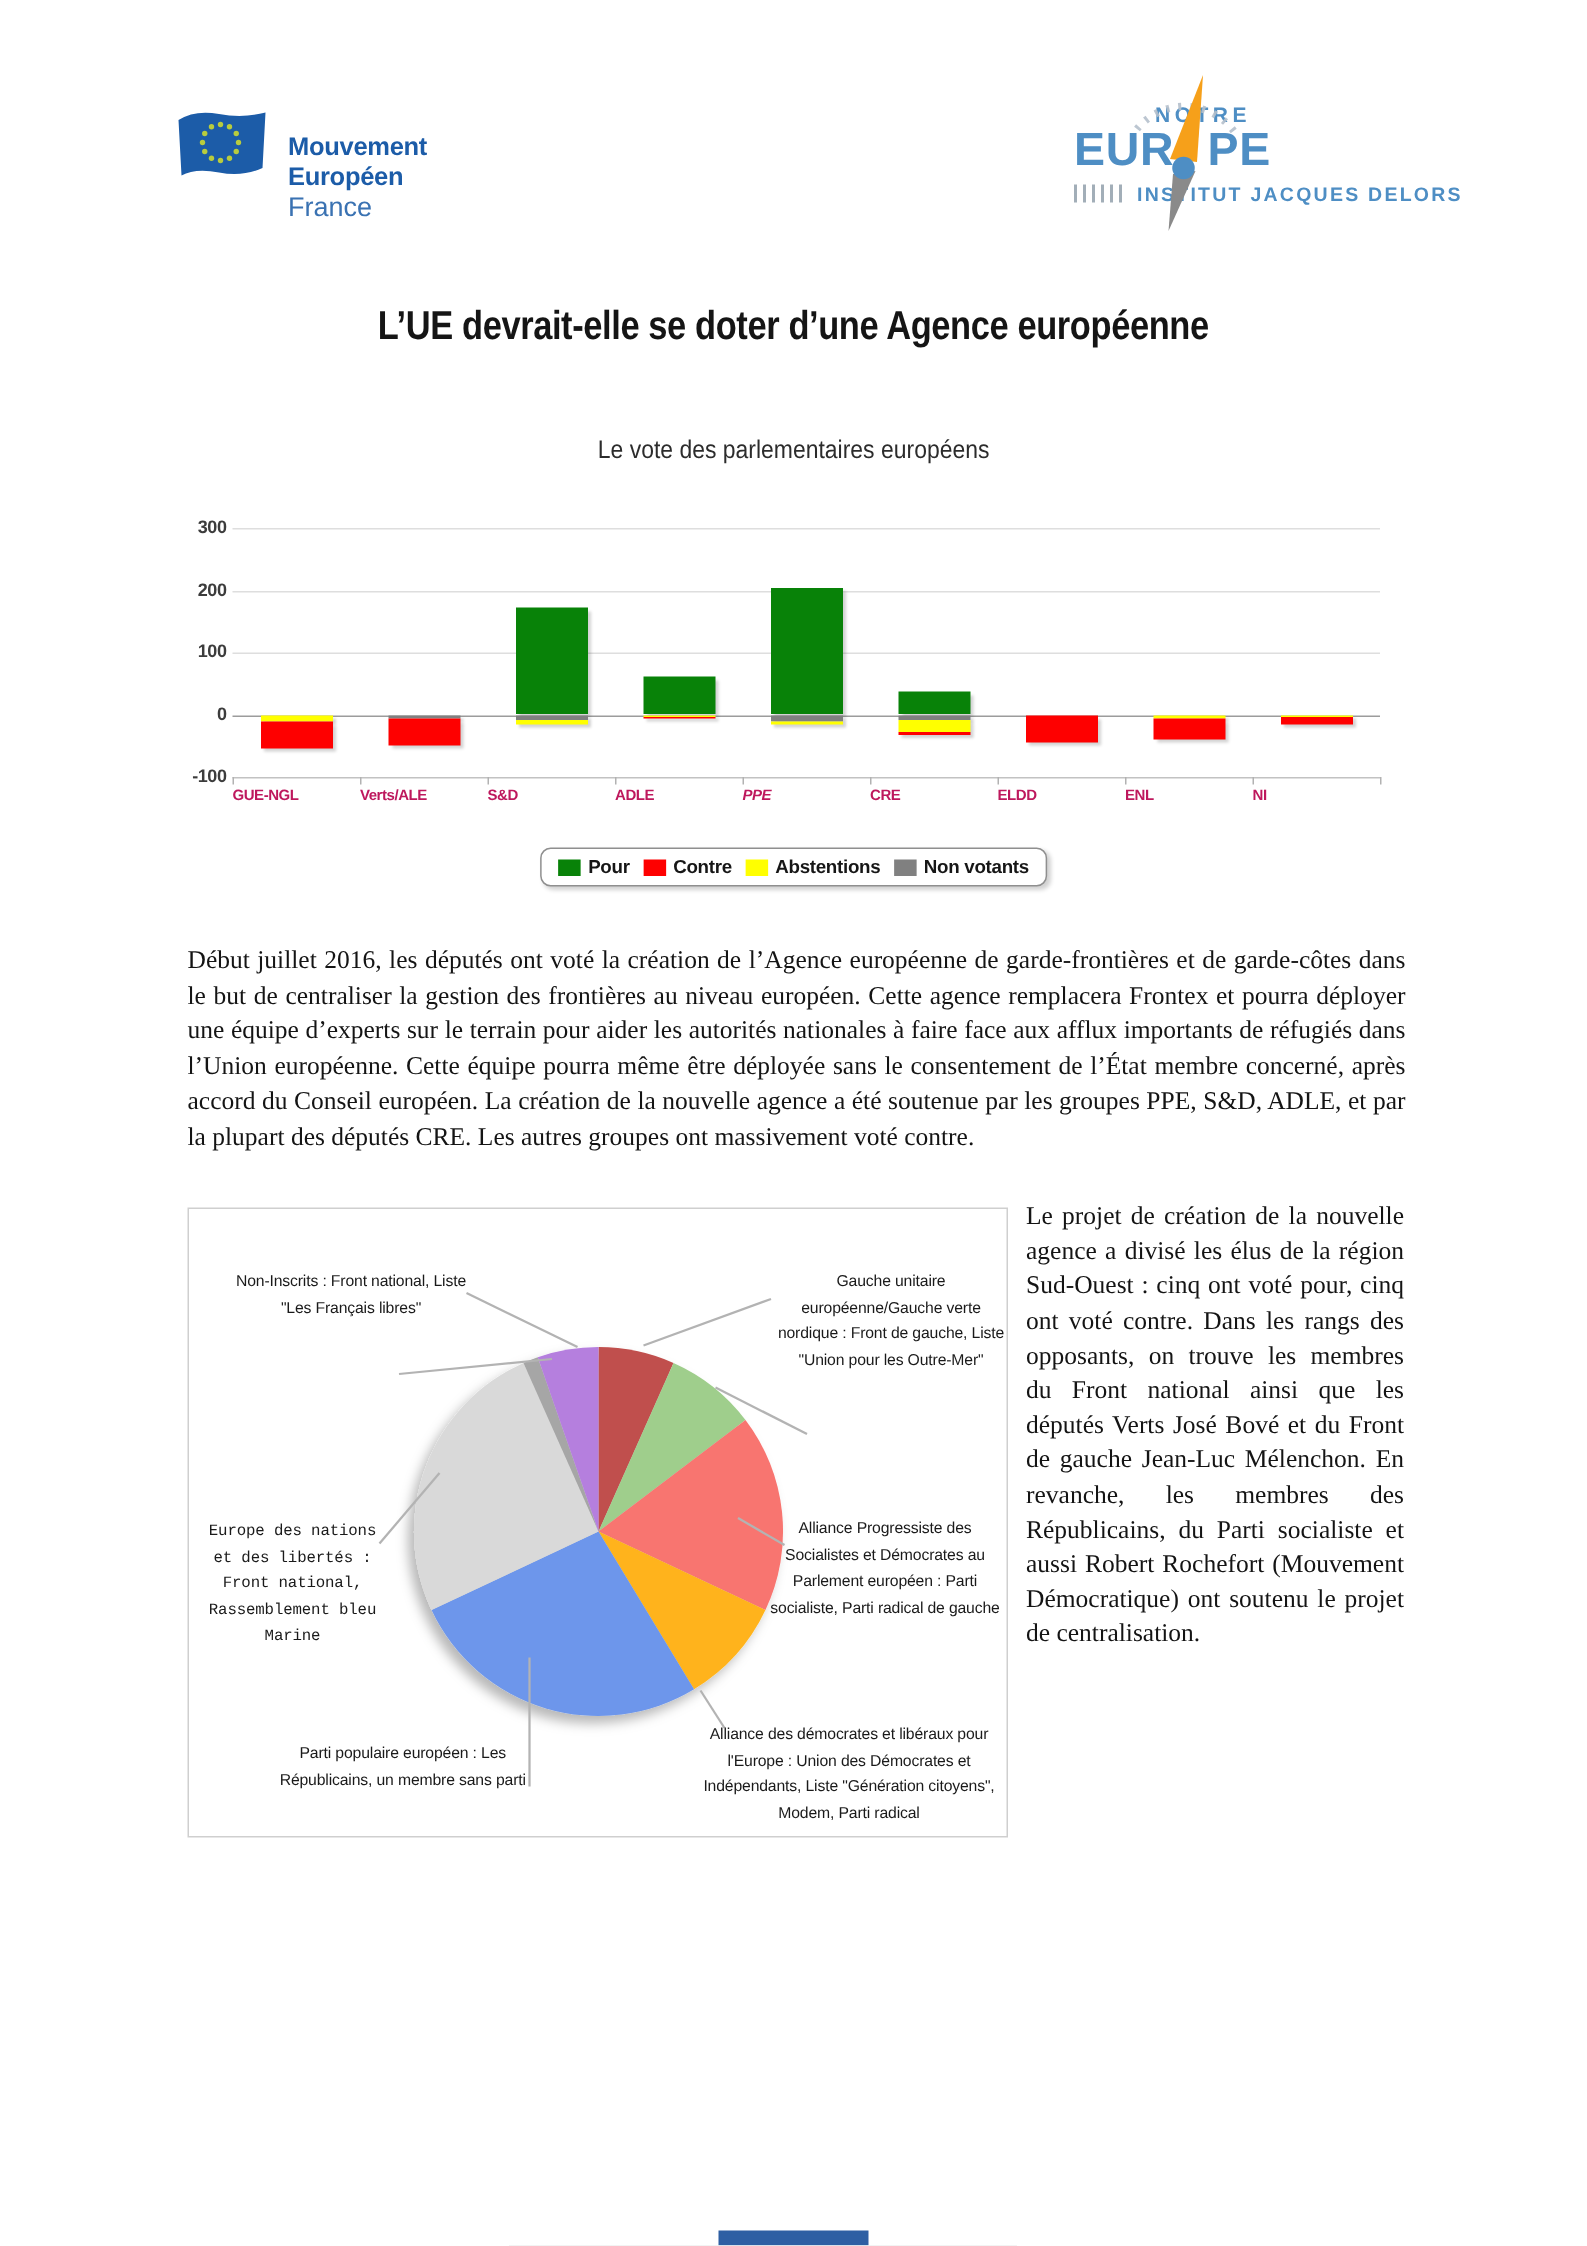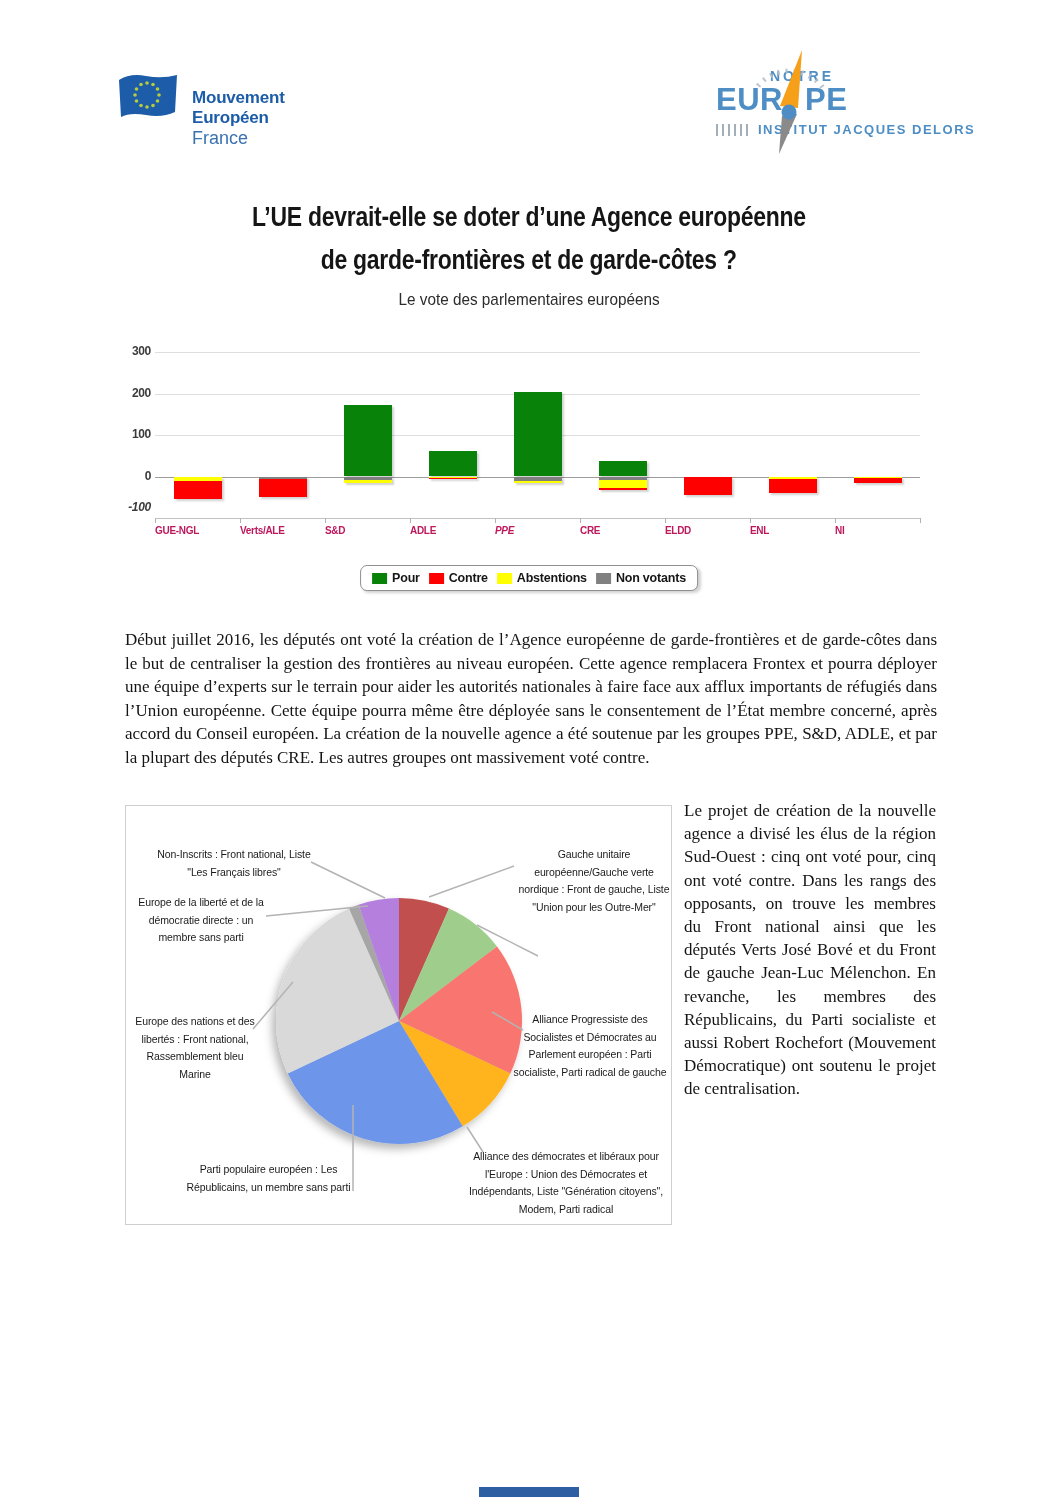--- a/index.html
+++ b/index.html
@@ -110,37 +110,36 @@
     <svg class="ne-needle" width="76" height="120" viewBox="0 0 76 120">
       <path d="M4,44 A41,41 0 0 1 69,46" fill="none" stroke="#b5c0cc" stroke-width="5" stroke-dasharray="2 6" opacity="0.9"></path>
       <polygon points="48,8 26,64 44,66" fill="#f6a01a"></polygon>
       <polygon points="25,112 28,74 43,72" fill="#8a8a8a"></polygon>
       <circle cx="35" cy="70" r="7.5" fill="#4e8ec4"></circle>
     </svg>
   </div>
 
   <div class="doc-title">
     <div><span class="t-line">L’UE devrait-elle se doter d’une Agence européenne</span></div>
-    <div><span class="t-line">de garde-frontières et de garde-côtes ?</span></div>
   </div>
   <div class="doc-subtitle">
     <span>Le vote des parlementaires européens</span>
   </div>
 
   <div id="barchart">
       <div class="grid" style="left: 30px; width: 765px; top: 12px; background: rgb(222, 222, 222);"></div>
       <div class="ylab" style="left: -6px; top: 4px;">300</div>
       <div class="grid" style="left: 30px; width: 765px; top: 53.5px; background: rgb(222, 222, 222);"></div>
       <div class="ylab" style="left: -6px; top: 45.5px;">200</div>
       <div class="grid" style="left: 30px; width: 765px; top: 95px; background: rgb(222, 222, 222);"></div>
       <div class="ylab" style="left: -6px; top: 87px;">100</div>
       <div class="grid" style="left: 30px; width: 765px; top: 136.5px; background: rgb(156, 156, 156);"></div>
       <div class="ylab" style="left: -6px; top: 128.5px;">0</div>
       <div class="grid" style="left: 30px; width: 765px; top: 178px; background: rgb(194, 194, 194);"></div>
-      <div class="ylab" style="left: -6px; top: 160px; font-style: italic;">-100</div>
+      <div class="ylab" style="left: -6px; top: 170px;">-100</div>
       <div class="xtick" style="left: 30px; top: 178px;"></div>
       <div class="xtick" style="left: 115px; top: 178px;"></div>
       <div class="xtick" style="left: 200px; top: 178px;"></div>
       <div class="xtick" style="left: 285px; top: 178px;"></div>
       <div class="xtick" style="left: 370px; top: 178px;"></div>
       <div class="xtick" style="left: 455px; top: 178px;"></div>
       <div class="xtick" style="left: 540px; top: 178px;"></div>
       <div class="xtick" style="left: 625px; top: 178px;"></div>
       <div class="xtick" style="left: 710px; top: 178px;"></div>
       <div class="xtick" style="left: 795px; top: 178px;"></div>
@@ -221,21 +220,20 @@
         <polyline points="341,321 357,346" fill="none" stroke="#b3b3b3" stroke-width="1.5"></polyline>
         <polyline points="227,299 227,385" fill="none" stroke="#b3b3b3" stroke-width="1.5"></polyline>
         <polyline points="127,223 167,176" fill="none" stroke="#b3b3b3" stroke-width="1.5"></polyline>
         <polyline points="140,110 242,100" fill="none" stroke="#b3b3b3" stroke-width="1.5"></polyline>
         <polyline points="185,56 259,92" fill="none" stroke="#b3b3b3" stroke-width="1.5"></polyline>
       </svg>
       <div class="pie-label" style="left: 391px; top: 40px; width: 154px;">Gauche unitaire européenne/Gauche verte nordique : Front de gauche, Liste "Union pour les Outre-Mer"</div>
       <div class="pie-label" style="left: 383px; top: 205px; width: 162px;">Alliance Progressiste des Socialistes et Démocrates au Parlement européen : Parti socialiste, Parti radical de gauche</div>
       <div class="pie-label" style="left: 333px; top: 342px; width: 214px;">Alliance des démocrates et libéraux pour l'Europe : Union des Démocrates et Indépendants, Liste "Génération citoyens", Modem, Parti radical</div>
       <div class="pie-label" style="left: 50px; top: 355px; width: 185px;">Parti populaire européen : Les Républicains, un membre sans parti</div>
-      <div class="pie-label" style="left: 8px; top: 207px; width: 122px;">Europe des nations et des libertés : Front national, Rassemblement bleu Marine</div>
-      <div class="pie-label" style="left: 10px; top: 88px; width: 130px;">Europe de la liberté et de la démocratie directe : un membre sans parti</div>
+      <div class="pie-label" style="left: 8px; top: 207px; width: 122px; font-family: Liberation Mono, monospace;">Europe des nations et des libertés : Front national, Rassemblement bleu Marine</div>
       <div class="pie-label" style="left: 30px; top: 40px; width: 156px;">Non-Inscrits : Front national, Liste "Les Français libres"</div>
     </div>
 
   <p class="side-text">Le projet de création de la nouvelle agence a divisé les élus de la région Sud-Ouest : cinq ont voté pour, cinq ont voté contre. Dans les rangs des opposants, on trouve les membres du Front national ainsi que les députés Verts José Bové et du Front de gauche Jean-Luc Mélenchon. En revanche, les membres des Républicains, du Parti socialiste et aussi Robert Rochefort (Mouvement Démocratique) ont soutenu le projet de centralisation.</p>
 
   <div class="footer-bar"></div>
 </div>
 
 </body></html>

